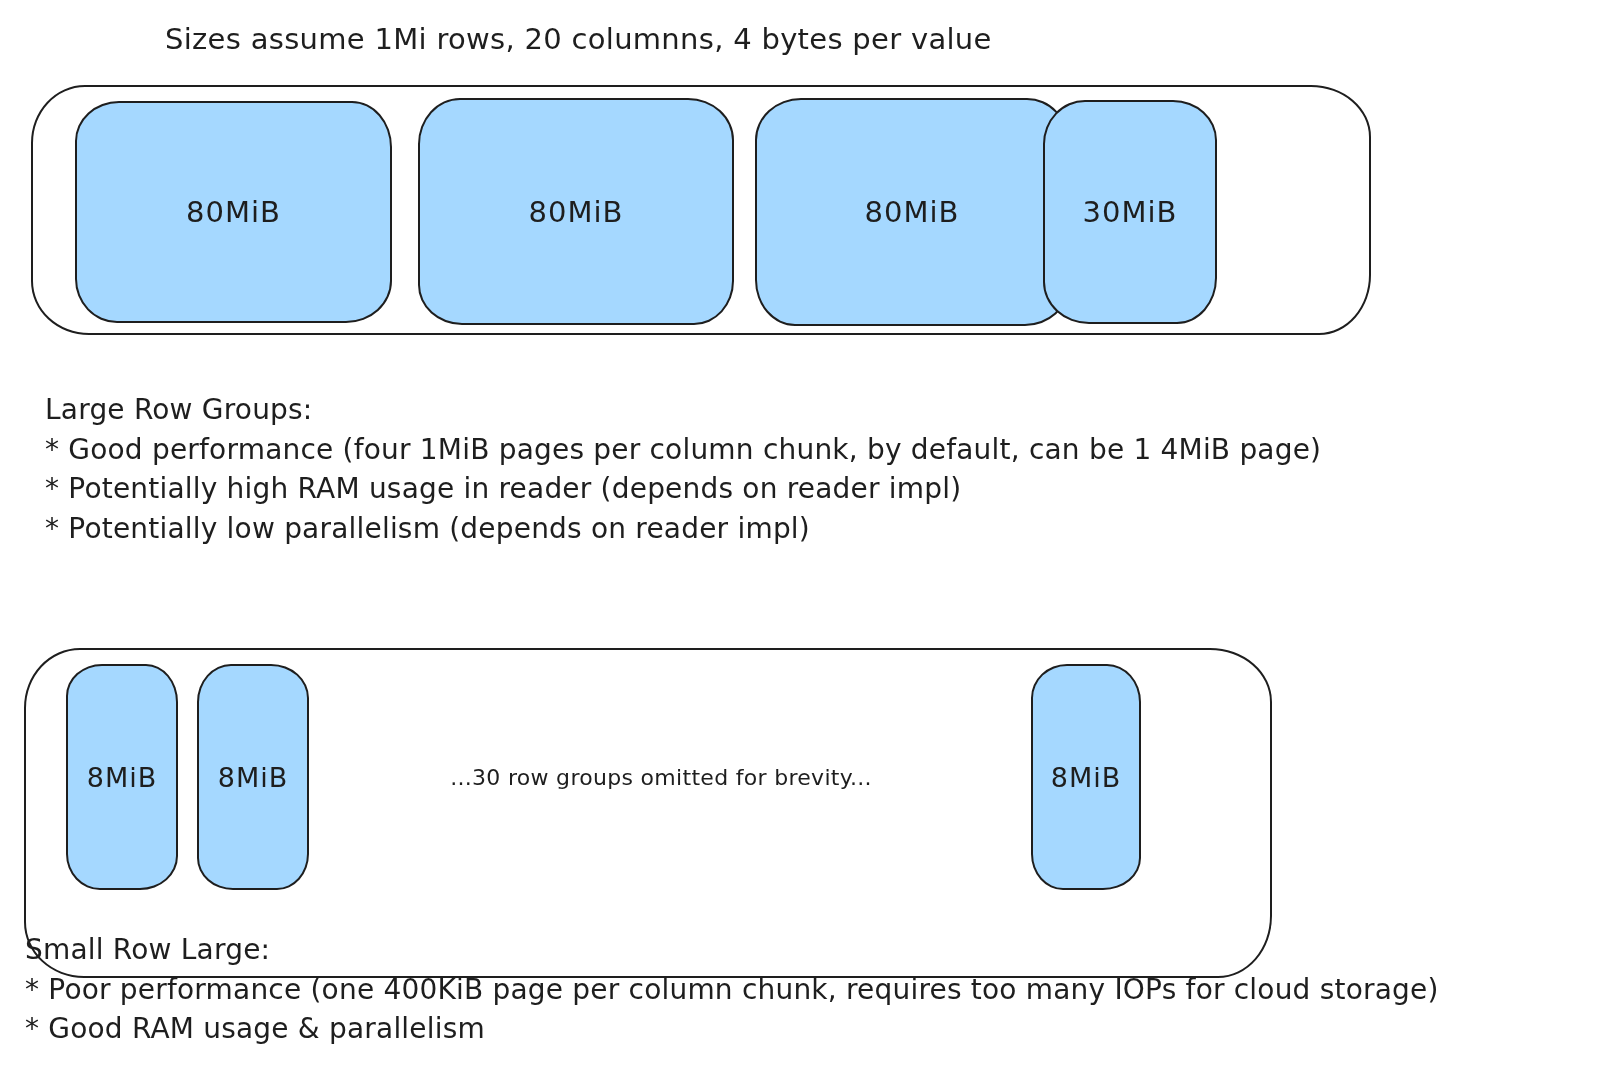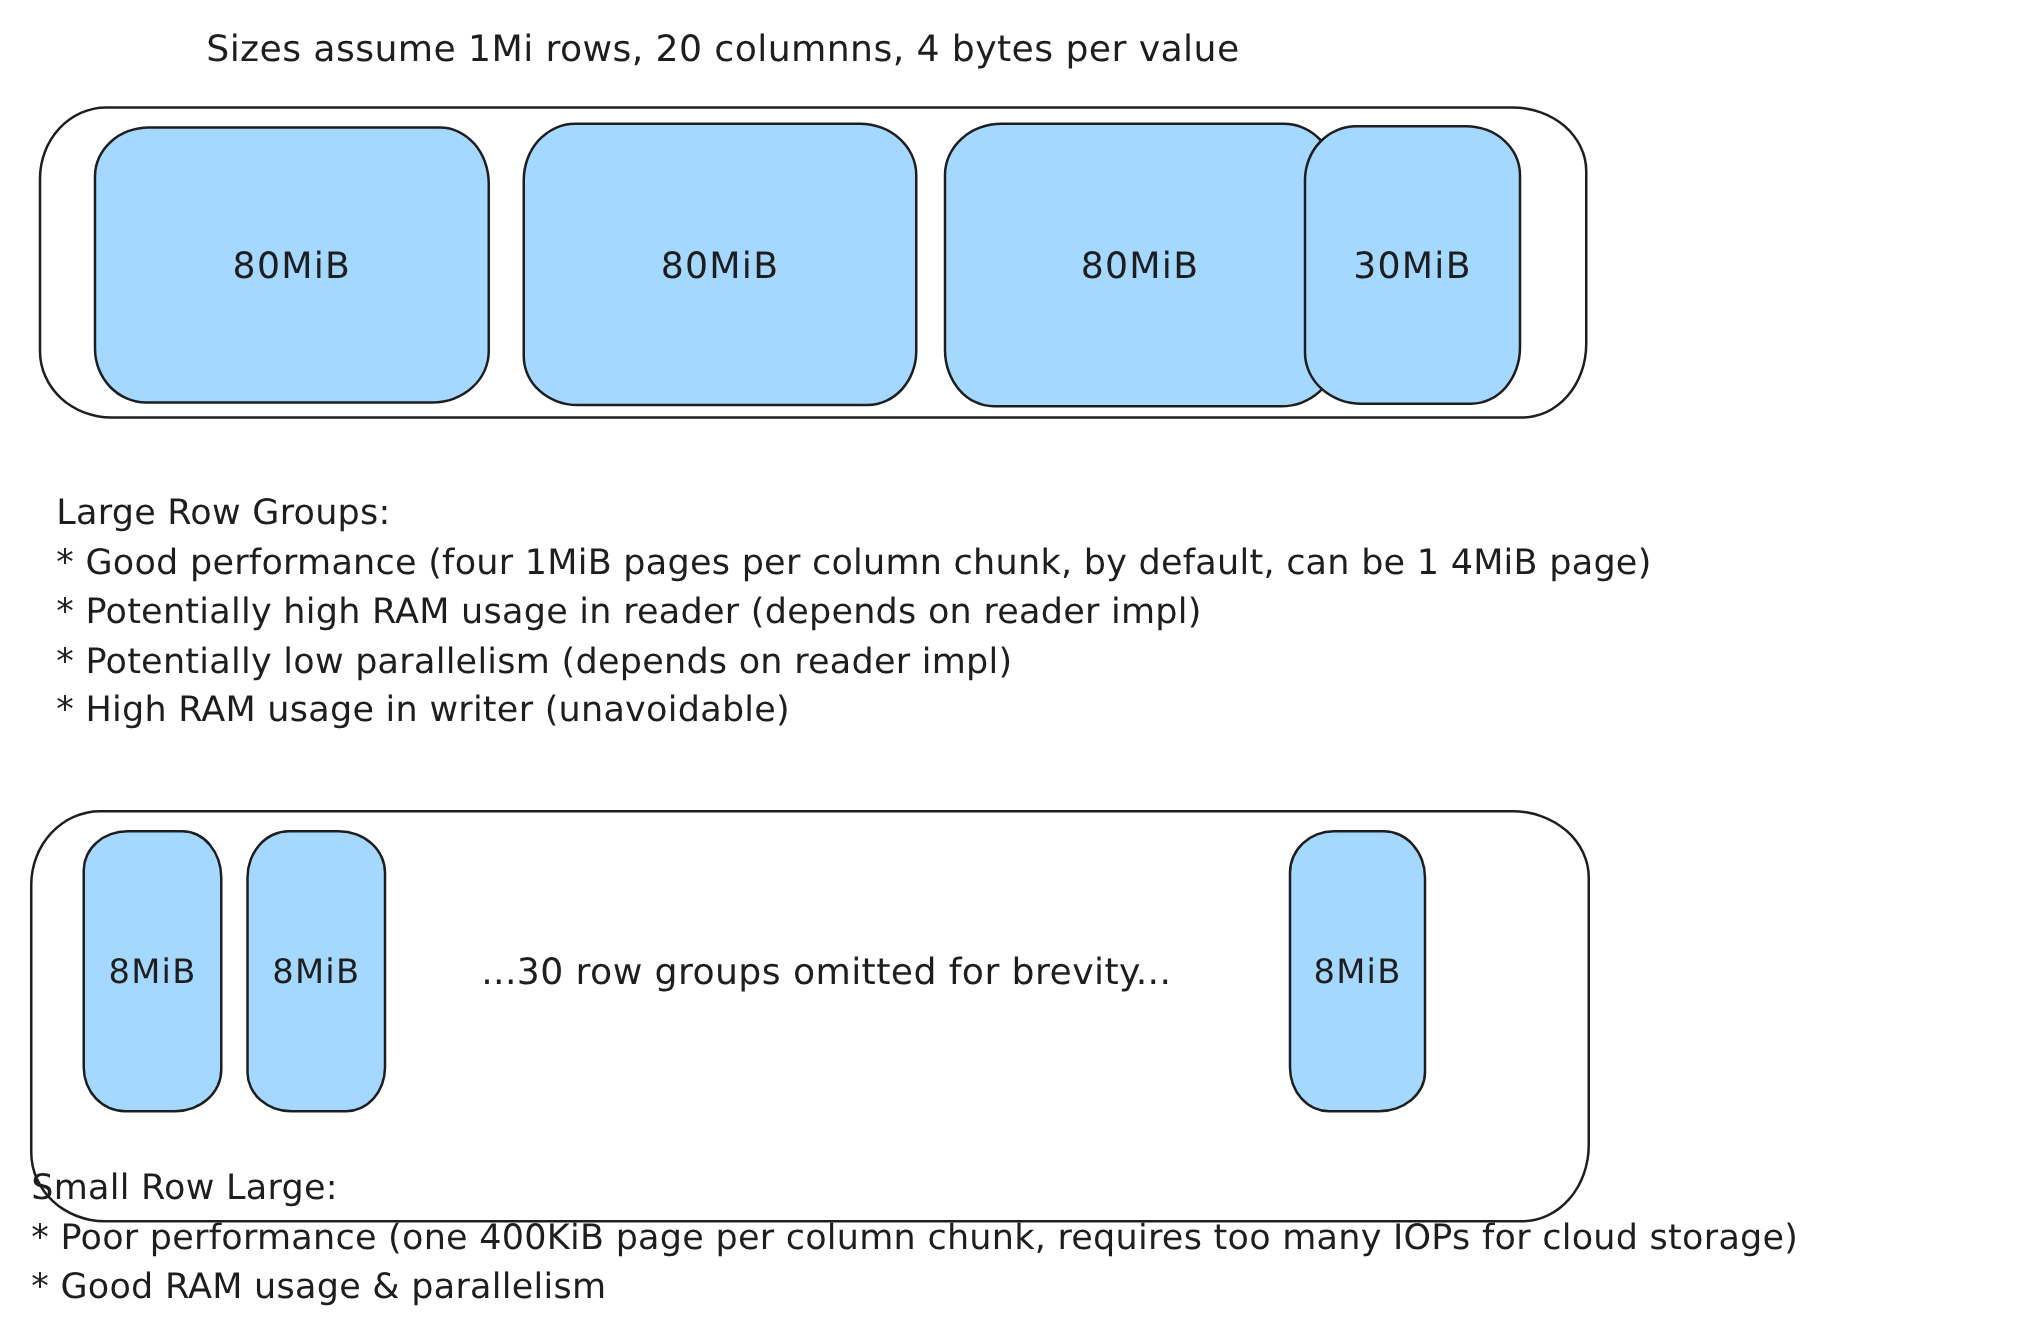--- a/index.html
+++ b/index.html
@@ -31,21 +31,21 @@
     text-align: center;
   }
   
   .file-container {
     position: absolute;
     border: 2.5px solid var(--stroke);
     background: var(--background);
   }
   .file-container.large {
     left: 31px; top: 85px;
-    width: 1239px; height: 250px;
+    width: 1340px; height: 250px;
     border-radius: 54px 60px 52px 58px / 58px 52px 60px 54px;
   }
   .file-container.small {
     left: 24px; top: 648px;
     width: 1248px; height: 330px;
     border-radius: 56px 62px 54px 60px / 60px 54px 62px 56px;
   }
   
   .rg-box {
     position: absolute;
@@ -72,21 +72,21 @@
   .sb2 { left: 1005px; width: 110px; border-radius: 36px 34px 38px 32px / 34px 38px 32px 36px; }
   .sb3 { left: 1133px; width: 100px; border-radius: 32px 36px 34px 38px / 36px 32px 38px 34px; }
   .sb .rg-label { font-size: 27px; }
   .omitted-note {
     position: absolute;
     left: 310px; top: 0;
     width: 650px; height: 254px;
     display: flex;
     align-items: center;
     justify-content: center;
-    font-size: 29px;
+    font-size: 22px;
     letter-spacing: 0.3px;
     white-space: nowrap;
   }
   
   .notes {
     position: absolute;
     white-space: nowrap;
   }
   .notes.large-notes { left: 45px; top: 390px; }
   .notes.small-notes { left: 25px; top: 930px; }
@@ -116,21 +116,20 @@
     <div class="rg-box lb3">
       <span class="rg-label">30MiB</span>
     </div>
   </div>
 
   <div class="notes large-notes">
     <div class="line">Large Row Groups:</div>
     <div class="line">* Good performance (four 1MiB pages per column chunk, by default, can be 1 4MiB page)</div>
     <div class="line">* Potentially high RAM usage in reader (depends on reader impl)</div>
     <div class="line">* Potentially low parallelism (depends on reader impl)</div>
-    <div class="line">* High RAM usage in writer (unavoidable)</div>
   </div>
 
   <div class="file-container small">
     <div class="rg-box sb sb0">
       <span class="rg-label">8MiB</span>
     </div>
     <div class="rg-box sb sb1">
       <span class="rg-label">8MiB</span>
     </div>
     <div class="omitted-note">...30 row groups omitted for brevity...</div>

